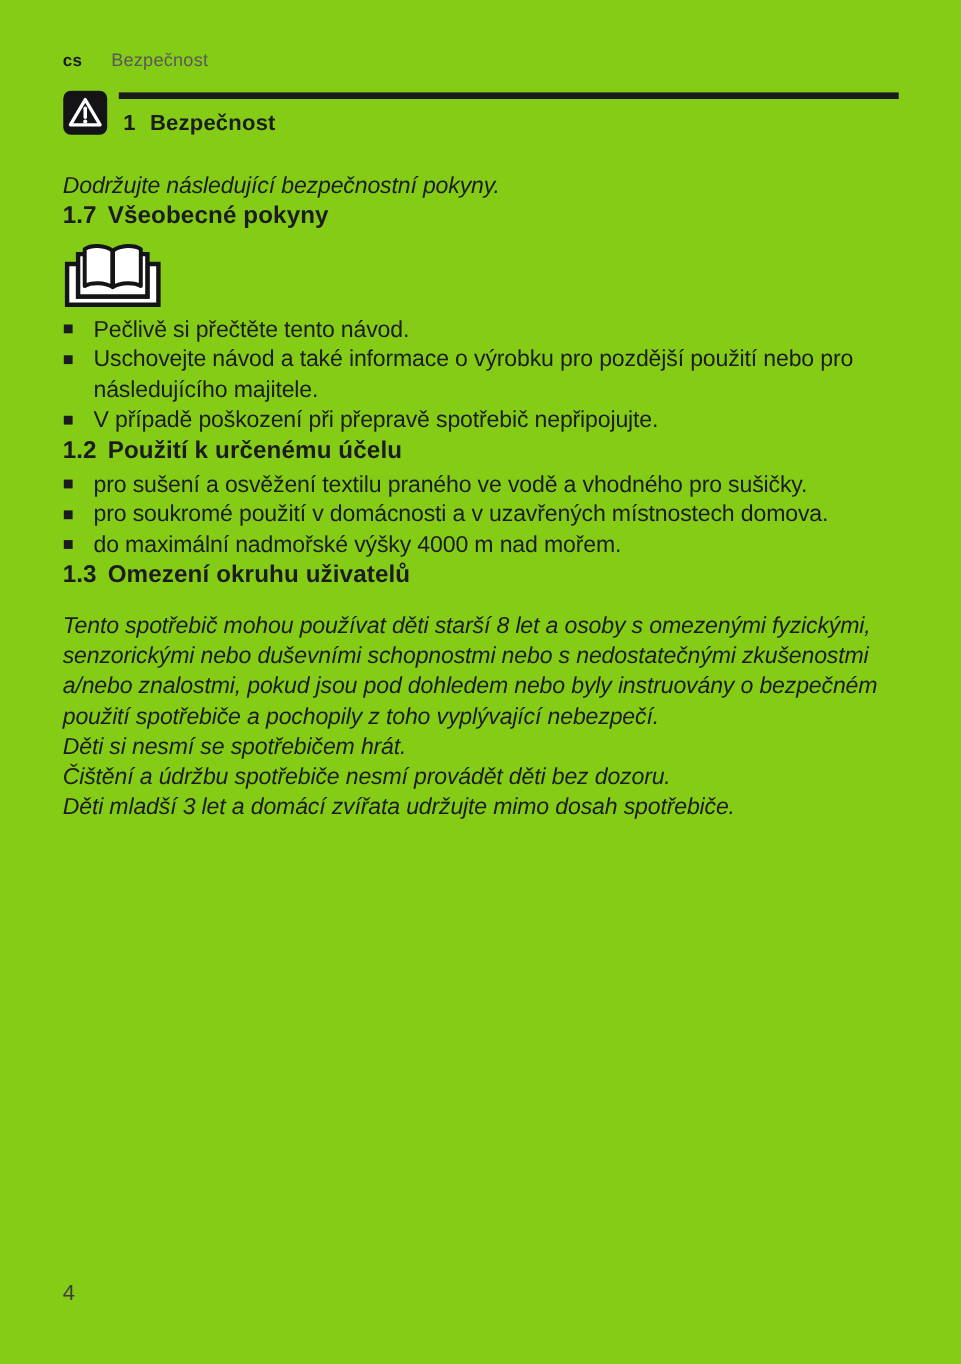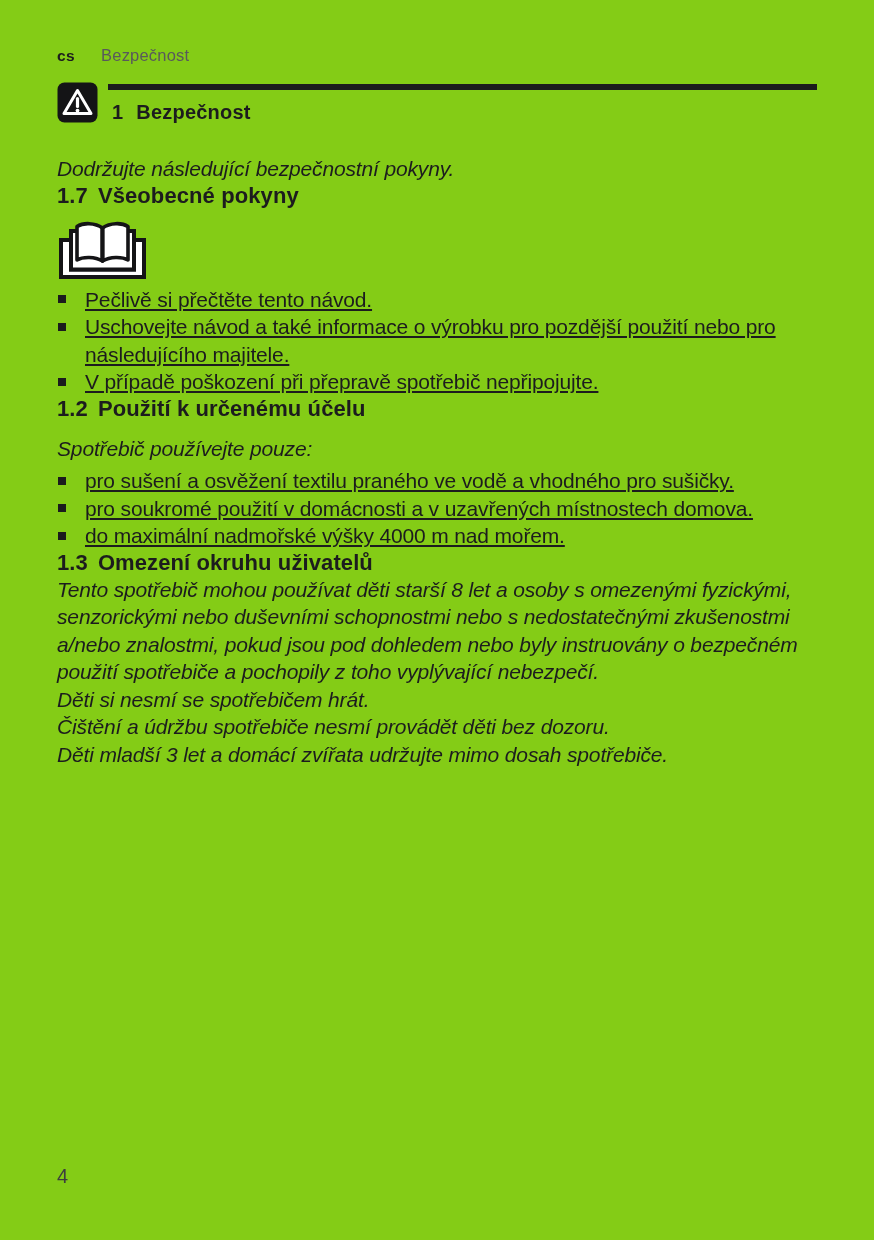--- a/index.html
+++ b/index.html
@@ -41,28 +41,28 @@
     margin: 0; letter-spacing: 0.1px;
   }
   h2 .num { margin-right: 10px; }
   .h2-11 { margin-top: 20px; }
   .h2-12 { margin-top: 27px; }
   .h2-13 { margin-top: 30px; }
 
   .book-icon-wrap { margin-top: 10px; height: 62px; }
 
   ul.bullets { list-style: none; margin: 5px 0 0 0; padding: 0; }
-  ul.bullets li { position: relative; padding-left: 28px; text-decoration: underline; }
+  ul.bullets li { position: relative; padding-left: 28px; }
   .bullet-marker {
     position: absolute; left: 1px; top: 9.5px;
     width: 8px; height: 8px; background: #1b1b1d; display: block;
   }
 
   p.lead { margin-top: 13px; }
-  .paragraphs { }
+  .paragraphs { margin-top: 20px; }
 
   .page-number {
     position: absolute; left: 57px; bottom: 52px;
     font-size: 20px; color: #3d3d3f;
   }
 </style>
 </head>
 <body>
 
 <div class="page">
@@ -102,21 +102,20 @@
     </div>
     <ul class="bullets">
       <li><span class="bullet-marker"></span><span>Pečlivě si přečtěte tento návod.</span></li>
       <li><span class="bullet-marker"></span><span>Uschovejte návod a také informace o výrobku pro pozdější použití nebo pro následujícího majitele.</span></li>
       <li><span class="bullet-marker"></span><span>V případě poškození při přepravě spotřebič nepřipojujte.</span></li>
     </ul>
   </section>
 
   <section>
     <h2 class="section-heading h2-12"><span class="num">1.2</span><span>Použití k určenému účelu</span></h2>
-    <p class="body lead">Spotřebič používejte pouze:</p>
     <ul class="bullets">
       <li><span class="bullet-marker"></span><span>pro sušení a osvěžení textilu praného ve vodě a vhodného pro sušičky.</span></li>
       <li><span class="bullet-marker"></span><span>pro soukromé použití v domácnosti a v uzavřených místnostech domova.</span></li>
       <li><span class="bullet-marker"></span><span>do maximální nadmořské výšky 4000 m nad mořem.</span></li>
     </ul>
   </section>
 
   <section>
     <h2 class="section-heading h2-13"><span class="num">1.3</span><span>Omezení okruhu uživatelů</span></h2>
     <div class="paragraphs">

